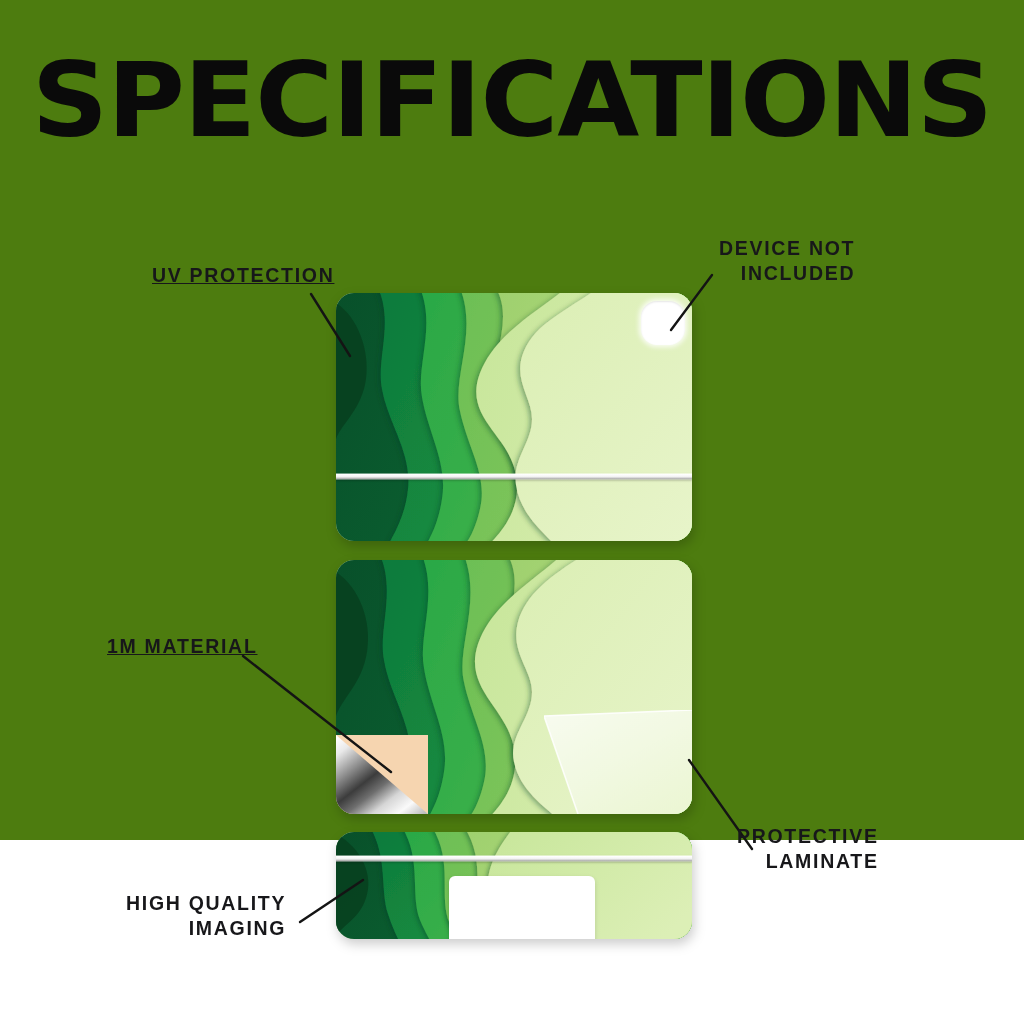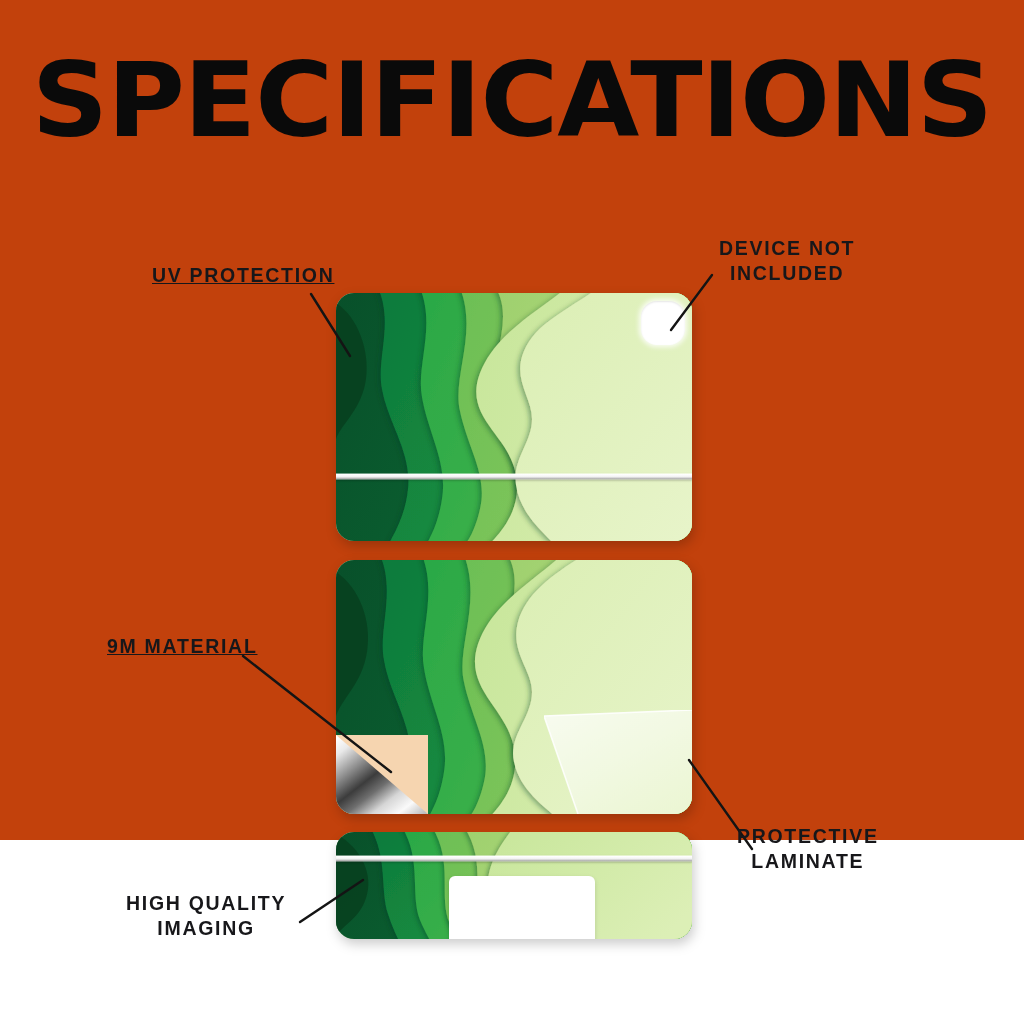--- a/index.html
+++ b/index.html
@@ -1,19 +1,19 @@
 <!DOCTYPE html>
 <html><head>
 <meta charset="utf-8">
 <style>
   * { margin:0; padding:0; box-sizing:border-box; }
   html,body { width:1024px; height:1024px; background:#ffffff; }
   body { font-family:"Liberation Sans", sans-serif; position:relative; overflow:hidden; }
 
-  #stage { position:absolute; inset:0; width:1024px; height:840px; background:#c2410c; }
+  #stage { position:absolute; inset:0; width:1024px; height:840px; background:#4d7c0f; }
 
   
   .title {
     position:absolute; left:0; right:0; top:48px;
     text-align:center;
     font-size:104px;
     line-height:1.0;
     font-weight:bold;
     letter-spacing:-1px;
     color:#0a0a0a;
@@ -25,21 +25,21 @@
   .label {
     position:absolute;
     font-size:19.5px;
     font-weight:bold;
     letter-spacing:1.7px;
     color:#17171a;
     line-height:1.3;
     font-family:"Liberation Sans",sans-serif;
     white-space:pre-line;
   }
-  .label.c { text-align:center; }
+  .label.c { text-align:right; }
   .label.l { text-align:left;text-decoration:underline; }
 
   
   #leaders { position:absolute; left:0; top:0; width:1024px; height:1024px; pointer-events:none; }
 
   
   .panel {
     position:absolute;
     overflow:hidden;
     border-radius:18px;
@@ -295,20 +295,20 @@
       <line x1="712" y1="275" x2="671" y2="330" stroke="#141414" stroke-width="2.4" stroke-linecap="round"></line>
       <line x1="243" y1="656" x2="391" y2="772" stroke="#141414" stroke-width="2.4" stroke-linecap="round"></line>
       <line x1="689" y1="760" x2="752" y2="849" stroke="#141414" stroke-width="2.4" stroke-linecap="round"></line>
       <line x1="300" y1="922" x2="363" y2="880" stroke="#141414" stroke-width="2.4" stroke-linecap="round"></line>
     </svg>
 
   <div id="labels">
       <div class="label l" style="left: 152px; top: 263px;">UV PROTECTION</div>
       <div class="label c" style="left: 719px; top: 236px;">DEVICE NOT
 INCLUDED</div>
-      <div class="label l" style="left: 107px; top: 634px;">9M MATERIAL</div>
+      <div class="label l" style="left: 107px; top: 634px;">1M MATERIAL</div>
       <div class="label c" style="left: 737px; top: 824px;">PROTECTIVE
 LAMINATE</div>
       <div class="label c" style="left: 126px; top: 891px;">HIGH QUALITY
 IMAGING</div>
     </div>
 
 </div>
 
 </body></html>

